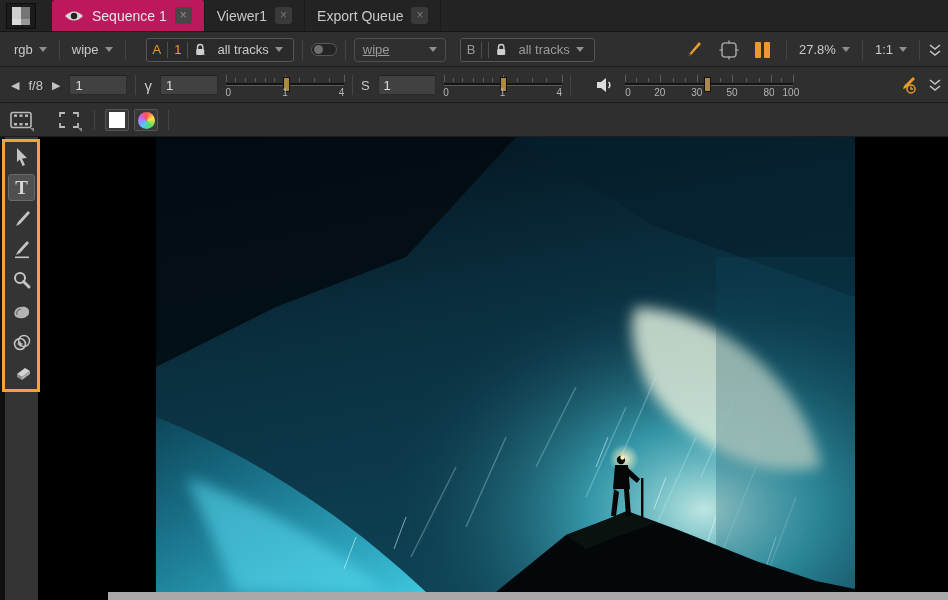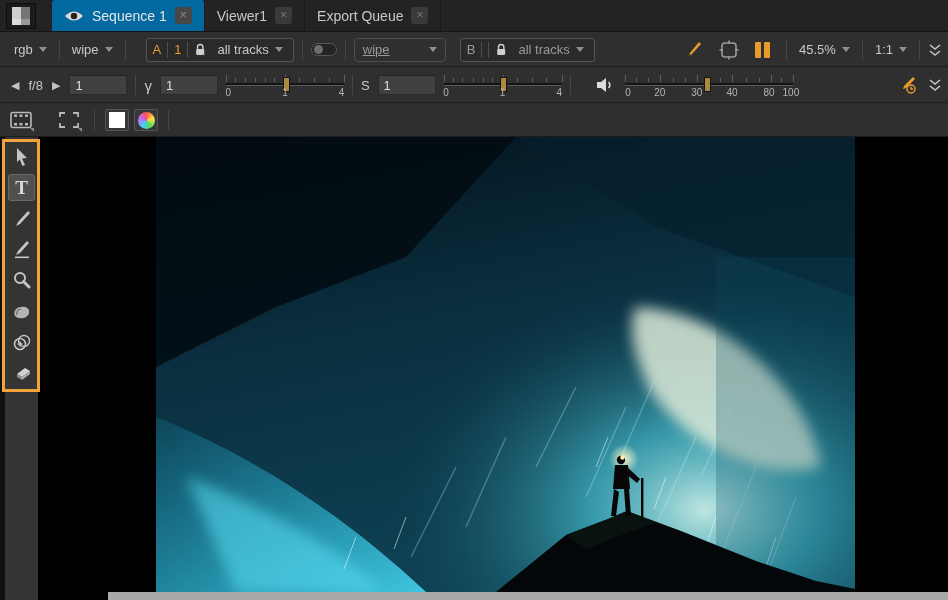--- a/index.html
+++ b/index.html
@@ -11,21 +11,21 @@
   .tabbar { position:absolute; left:0; top:0; width:948px; height:32px;
     background:#232323; border-bottom:1px solid #161616; display:flex; align-items:stretch; }
   .pane-btn { width:30px; height:26px; margin:3px 4px 3px 6px; background:#1b1b1b;
     border:1px solid #0d0d0d; display:flex; align-items:center; justify-content:center; }
   .pane-glyph { width:18px; height:18px;
     background:linear-gradient(90deg,#c9c9c9 0 50%,#6f6f6f 50% 100%),linear-gradient(#000,#000); }
   .pane-glyph { background:linear-gradient(180deg, rgba(0,0,0,0) 0 65%, rgba(255,255,255,.25) 65% 100%),
                 linear-gradient(90deg,#cfcfcf 0 50%,#757575 50% 100%); }
   .tab { display:flex; align-items:center; gap:8px; padding:0 12px; color:#c8c8c8;
     font-size:14px; border-right:1px solid #1a1a1a; cursor:default; }
-  .tab.active { background:#0369a1; color:#e4e4e4; border-top-left-radius:3px; border-top-right-radius:3px; margin-left:12px; }
+  .tab.active { background:#be185d; color:#e4e4e4; border-top-left-radius:3px; border-top-right-radius:3px; margin-left:12px; }
   .tab .close { width:17px; height:17px; border-radius:3px; background:#474747; color:#8b8b8b;
     font-size:12px; line-height:16px; text-align:center; }
   .tab:not(.active) .close { background:#3a3a3a; color:#787878; }
   .eye { width:20px; height:12px; }
 
   
   .row { position:absolute; left:0; width:948px; background:#2f2f2f; border-bottom:1px solid #1d1d1d;
     display:flex; align-items:center; color:#c9c9c9; font-size:13px; }
   .row1 { top:33px; height:34px; }
   .row2 { top:68px; height:35px; }
@@ -193,21 +193,21 @@
         <rect x="3" y="3" width="14" height="14" rx="3" fill="none" stroke="#9a9a9a" stroke-width="1.6"></rect>
         <path d="M10,0.5 V4 M10,16 V19.5 M0.5,10 H4 M16,10 H19.5" stroke="#9a9a9a" stroke-width="1.6"></path>
       </svg>
     </span>
     <span class="icon pausebars" style="margin:0 8px">
         <i></i>
         <i></i>
       </span>
     <div class="sep"></div>
     <div class="dd">
-      <span>45.5%</span>
+      <span>27.8%</span>
       <span class="caret"></span>
     </div>
     <div class="sep"></div>
     <div class="dd">
       <span>1:1</span>
       <span class="caret"></span>
     </div>
     <div class="sep"></div>
     <span class="icon" style="margin-right:6px">
       <svg width="14" height="14" viewBox="0 0 14 14">
@@ -294,21 +294,21 @@
           <i class="minor" style="left:80%"></i>
         <i style="left:87%"></i>
           <i class="minor" style="left:93%"></i>
           <i style="left:100%"></i>
       </div>
       <div class="track"></div>
       <div class="handle" style="left:47%"></div>
       <span class="lab" style="left:2%">0</span>
       <span class="lab" style="left:21%">20</span>
       <span class="lab" style="left:43%">30</span>
-      <span class="lab" style="left:64%">40</span>
+      <span class="lab" style="left:64%">50</span>
       <span class="lab" style="left:86%">80</span>
       <span class="lab" style="left:99%">100</span>
     </div>
 
     <div style="flex:1"></div>
     <span class="icon" style="margin-right:10px">
       <svg width="22" height="22" viewBox="0 0 22 22">
         <path d="M17,3 L19,5 L10,14 L7,15 L8,12 Z" fill="#e79b2e"></path>
         <circle cx="15" cy="15" r="4" fill="none" stroke="#e79b2e" stroke-width="1.5"></circle>
         <path d="M15,12.5 V15 H17" fill="none" stroke="#e79b2e" stroke-width="1.3"></path>

